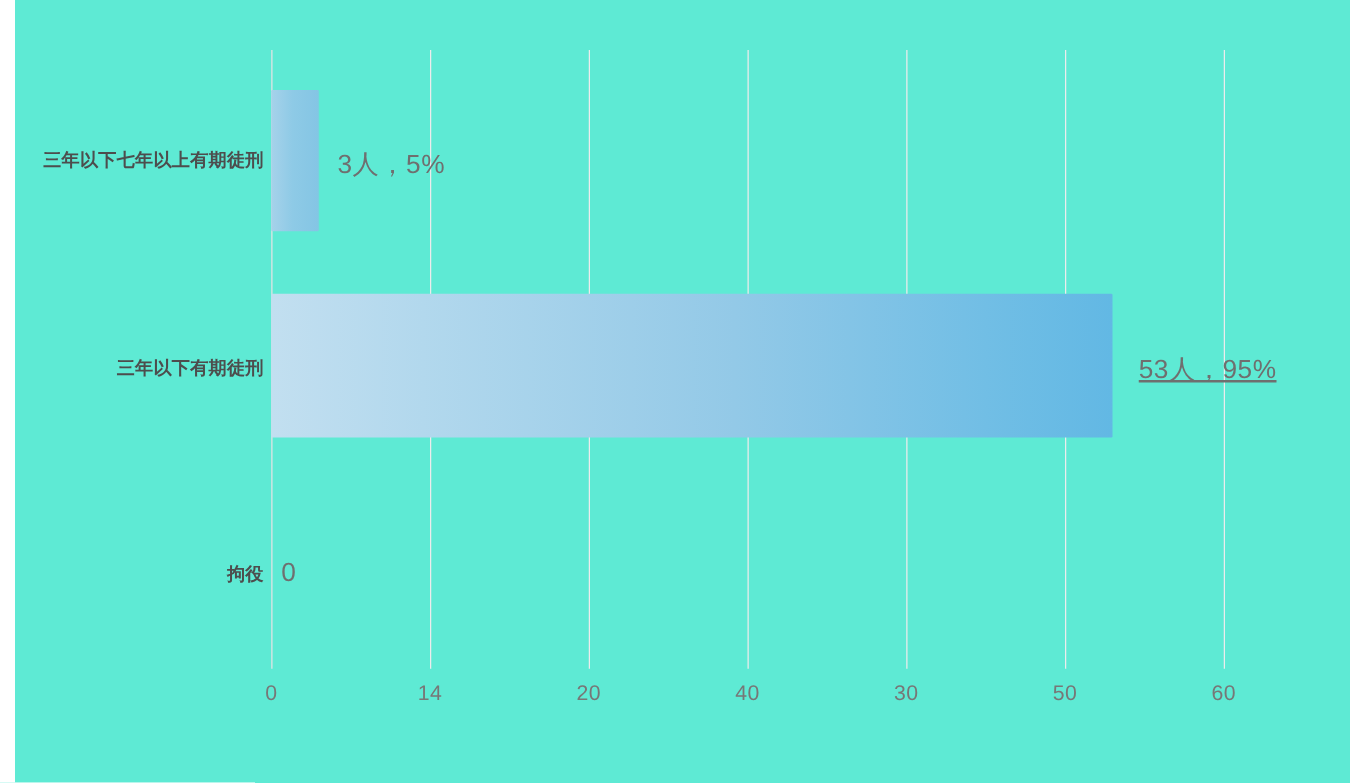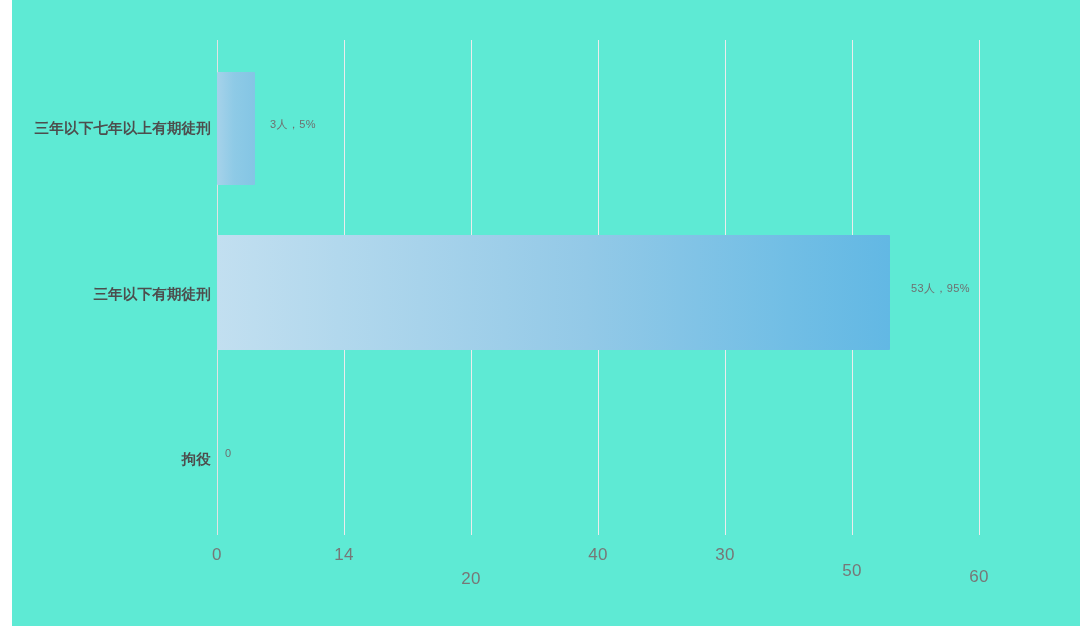--- a/index.html
+++ b/index.html
@@ -71,21 +71,21 @@
     border-radius: 1px;
   }
   .bar-grad-large {
     background: linear-gradient(to right, #c2dff0 0%, #b2d8ed 18%, #93c9e7 55%, #71bee5 85%, #62b8e4 100%);
   }
   .bar-grad-small {
     background: linear-gradient(to right, #a6d2ea 0%, #8ecae6 45%, #84c5e4 100%);
   }
   .value-label {
     position: absolute;
-    font-size: 11px;
+    font-size: 21px;
     color: #6f6f6f;
     white-space: nowrap;
     letter-spacing: 0.4px;
   }
 </style>
 </head>
 <body>
 
 <div id="chart-root">
 
@@ -99,30 +99,30 @@
 
   <div class="row" style="top:0;height:230px;">
     <div class="cat-label" style="top:119px;">三年以下七年以上有期徒刑</div>
     <div class="bar bar-grad-small" style="top: 72px; height: 113px; width: 38.1px;"></div>
     <div class="value-label" style="left:258px;top:117px;">3人，5%</div>
   </div>
 
   <div class="row" style="top:0;height:230px;">
     <div class="cat-label" style="top:285px;">三年以下有期徒刑</div>
     <div class="bar bar-grad-large" style="top: 235px; height: 115px; width: 673.1px;"></div>
-    <div class="value-label" style="left:899px;top:281px;">53人，95%</div>
+    <div class="value-label" style="left:899px;top:281px;text-decoration:underline;">53人，95%</div>
   </div>
 
   <div class="row" style="top:0;height:230px;">
     <div class="cat-label" style="top:450px;">拘役</div>
     <div class="bar bar-grad-large" style="top:400px;height:115px;width:0px;"></div>
     <div class="value-label" style="left:213px;top:447px;">0</div>
   </div>
 
   <div class="xtick" style="left:205px;">0</div>
   <div class="xtick" style="left:332px;">14</div>
-  <div class="xtick" style="left:459px;margin-top:24px;">20</div>
+  <div class="xtick" style="left:459px;">20</div>
   <div class="xtick" style="left:586px;">40</div>
   <div class="xtick" style="left:713px;">30</div>
-  <div class="xtick" style="left:840px;margin-top:16px;">50</div>
-  <div class="xtick" style="left:967px;margin-top:22px;">60</div>
+  <div class="xtick" style="left:840px;">50</div>
+  <div class="xtick" style="left:967px;">60</div>
 
 </div>
 
 </body></html>

